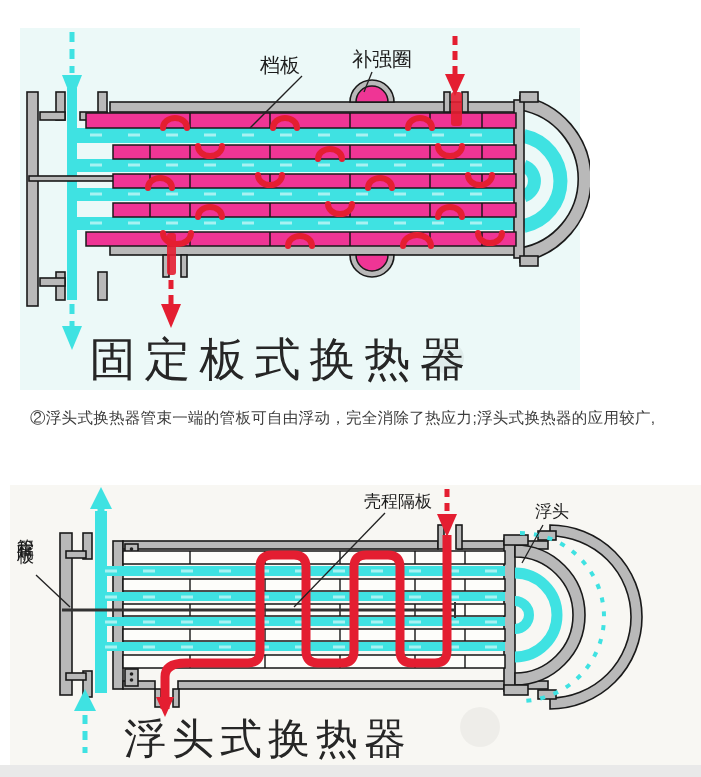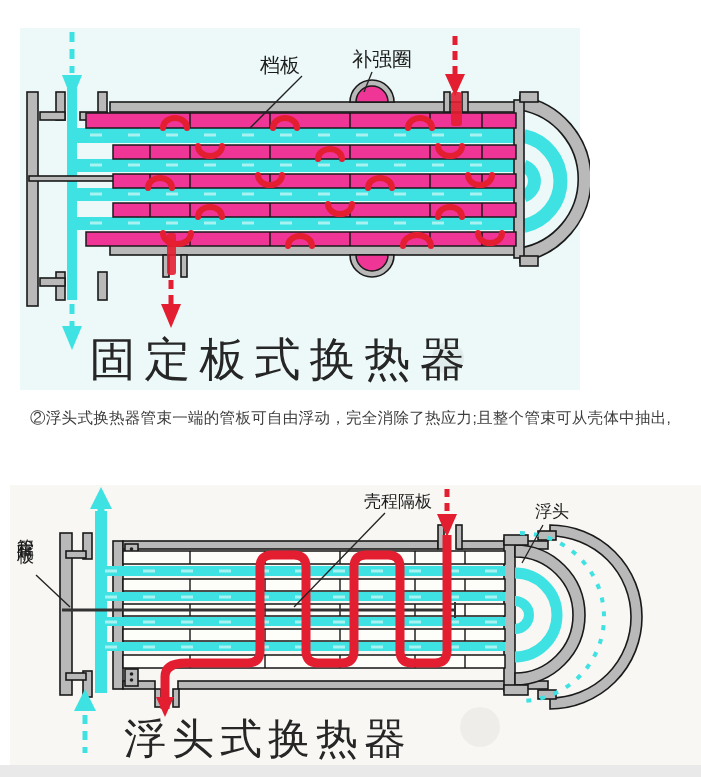--- a/index.html
+++ b/index.html
@@ -121,21 +121,21 @@
     <line class="leader" x1="352" y1="44" x2="344" y2="64"></line>
     <text class="dlabel" x="332" y="38">补强圈</text>
   </g>
 
   <circle cx="428" cy="330" r="16" fill="#000" opacity="0.05"></circle>
   <text class="dtitle" x="262" y="347" font-size="46" letter-spacing="9" text-anchor="middle">固定板式换热器</text>
 </svg>
 </div>
 
 <div class="para">
-  <div class="indent">②浮头式换热器管束一端的管板可自由浮动，完全消除了热应力;且整个管束可从壳体中抽出,</div>
+  <div class="indent">②浮头式换热器管束一端的管板可自由浮动，完全消除了热应力;浮头式换热器的应用较广,</div>
 </div>
 
 <div class="fig" style="left:10px;top:485px;width:691px;height:280px;background:var(--diagram2-bg,#f8f7f3);text-align:center;">
 <svg width="691" height="280" viewBox="0 0 691 280">
 
   <g>
     <rect class="c-gray" x="50" y="48" width="12" height="162"></rect>
     <rect class="c-gray" x="73" y="48" width="9" height="26"></rect>
     <rect class="c-gray" x="56" y="66" width="20" height="7"></rect>
     <rect class="c-gray" x="73" y="186" width="9" height="26"></rect>

